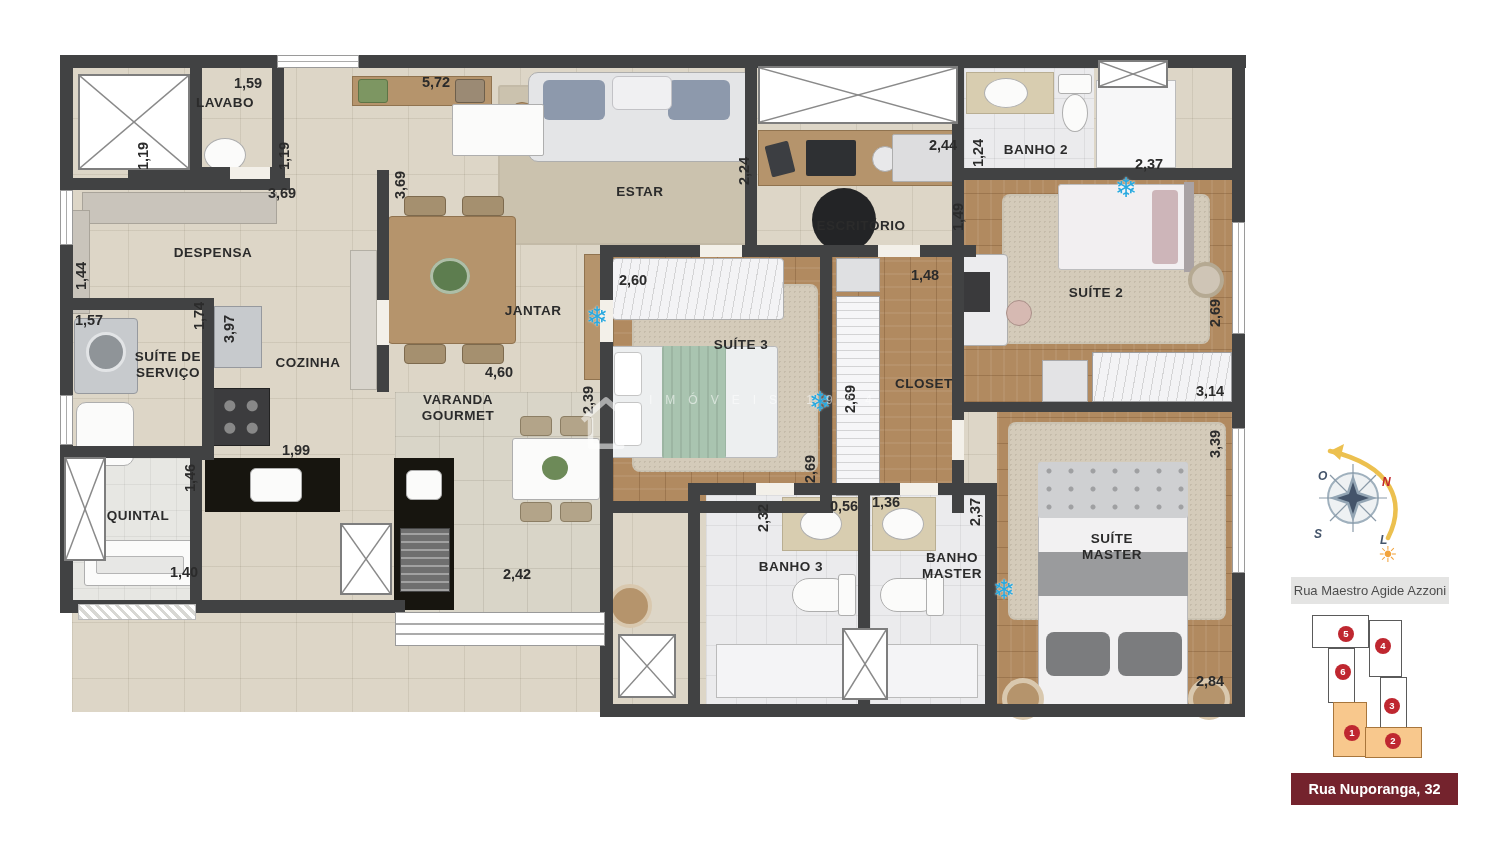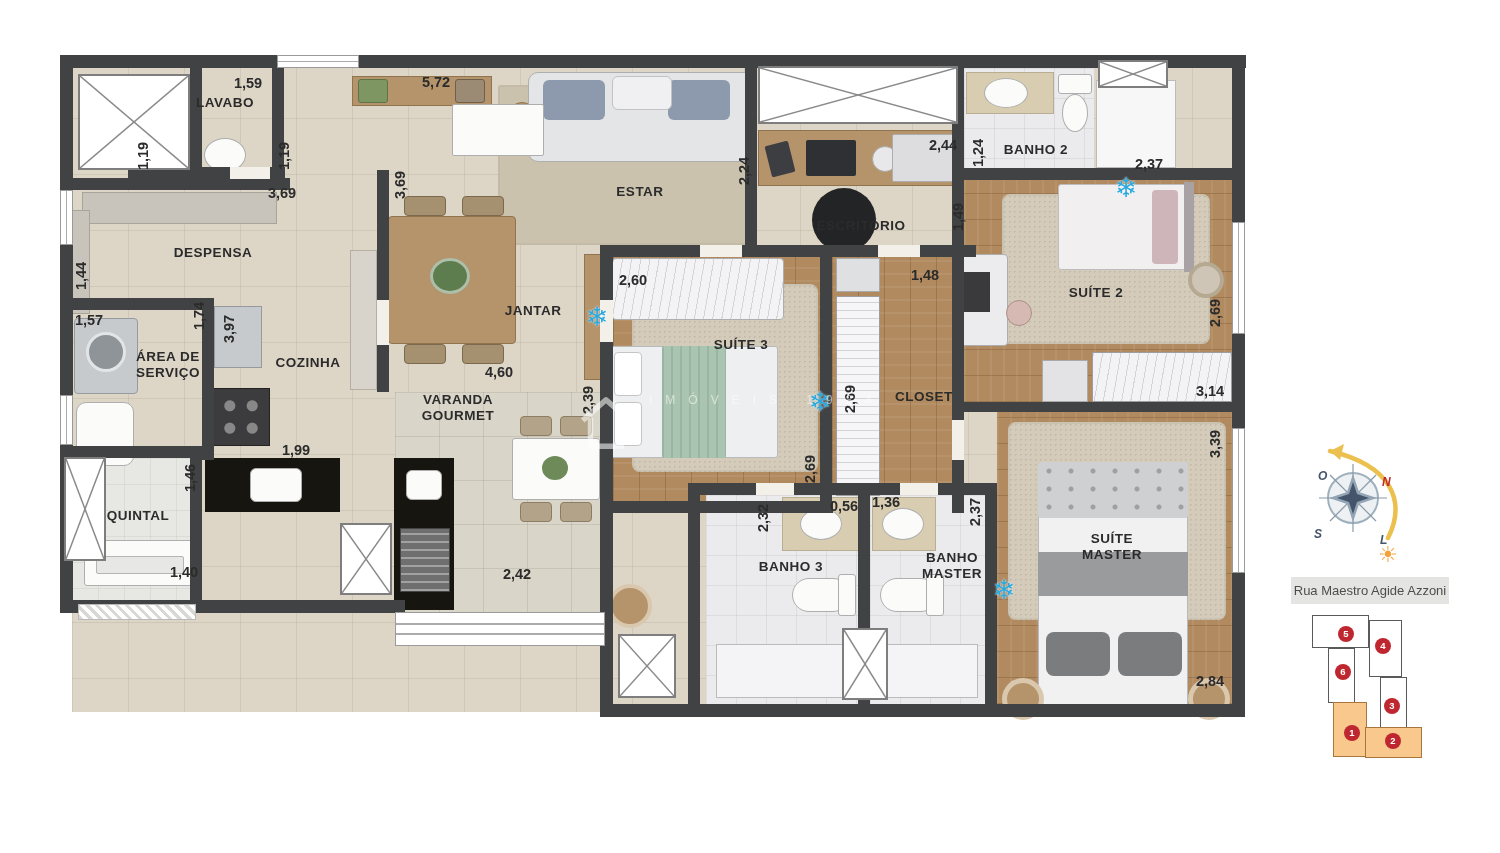--- a/index.html
+++ b/index.html
@@ -257,31 +257,31 @@
     </div>
   <div class="xbox" style="left:1098px;top:60px;width:70px;height:28px">
       <svg viewBox="0 0 100 100" preserveAspectRatio="none">
         <line x1="0" y1="0" x2="100" y2="100" stroke="#8a8a8a" stroke-width="1.5" vector-effect="non-scaling-stroke"></line>
         <line x1="100" y1="0" x2="0" y2="100" stroke="#8a8a8a" stroke-width="1.5" vector-effect="non-scaling-stroke"></line>
       </svg>
     </div>
 
   <span class="lab" style="left:225px;top:103px">LAVABO</span>
   <span class="lab" style="left:213px;top:253px">DESPENSA</span>
-  <span class="lab" style="left:168px;top:365px">ÁREA DE
+  <span class="lab" style="left:168px;top:365px">SUÍTE DE
 SERVIÇO</span>
   <span class="lab" style="left:138px;top:516px">QUINTAL</span>
   <span class="lab" style="left:308px;top:363px">COZINHA</span>
   <span class="lab" style="left:533px;top:311px">JANTAR</span>
   <span class="lab" style="left:640px;top:192px">ESTAR</span>
   <span class="lab" style="left:861px;top:226px">ESCRITÓRIO</span>
   <span class="lab" style="left:458px;top:408px">VARANDA
 GOURMET</span>
   <span class="lab" style="left:741px;top:345px">SUÍTE 3</span>
-  <span class="lab" style="left:924px;top:397px">CLOSET</span>
+  <span class="lab" style="left:924px;top:384px">CLOSET</span>
   <span class="lab" style="left:1096px;top:293px">SUÍTE 2</span>
   <span class="lab" style="left:1036px;top:150px">BANHO 2</span>
   <span class="lab" style="left:791px;top:567px">BANHO 3</span>
   <span class="lab" style="left:952px;top:566px">BANHO
 MASTER</span>
   <span class="lab" style="left:1112px;top:547px">SUÍTE
 MASTER</span>
 
   <b class="dim" style="left:248px;top:83px">1,59</b>
   <b class="dim v" style="left:143px;top:156px">1,19</b>
@@ -344,20 +344,21 @@
     <path d="M 90,100 C 108,64 95,28 32,13" fill="none" stroke="#ecc04f" stroke-width="4.5" stroke-linecap="round"></path>
     <polygon points="32,13 46,6 42,22" fill="#ecc04f"></polygon>
     <text x="20" y="42" font-size="12" font-weight="bold" fill="#44546a" font-style="italic">O</text>
     <text x="84" y="48" font-size="12" font-weight="bold" fill="#c1272d" font-style="italic">N</text>
     <text x="16" y="100" font-size="12" font-weight="bold" fill="#44546a" font-style="italic">S</text>
     <text x="82" y="106" font-size="12" font-weight="bold" fill="#44546a" font-style="italic">L</text>
     <text x="80" y="124" font-size="22" fill="#f2a33c">☀</text>
   </svg>
 
   <div id="street-top" class="street">Rua Maestro Agide Azzoni</div>
+  <div id="street-bottom" class="street">Rua Nuporanga, 32</div>
 
   <div class="kblock" style="left:1312px;top:615px;width:57px;height:33px"></div>
   <div class="kblock" style="left:1369px;top:620px;width:33px;height:57px"></div>
   <div class="kblock" style="left:1328px;top:648px;width:27px;height:55px"></div>
   <div class="kblock" style="left:1380px;top:677px;width:27px;height:53px"></div>
   <div class="kblock hl" style="left:1333px;top:702px;width:34px;height:55px"></div>
   <div class="kblock hl" style="left:1365px;top:727px;width:57px;height:31px"></div>
 
   <div class="kdot" style="left:1346px;top:634px">5</div>
   <div class="kdot" style="left:1383px;top:646px">4</div>

